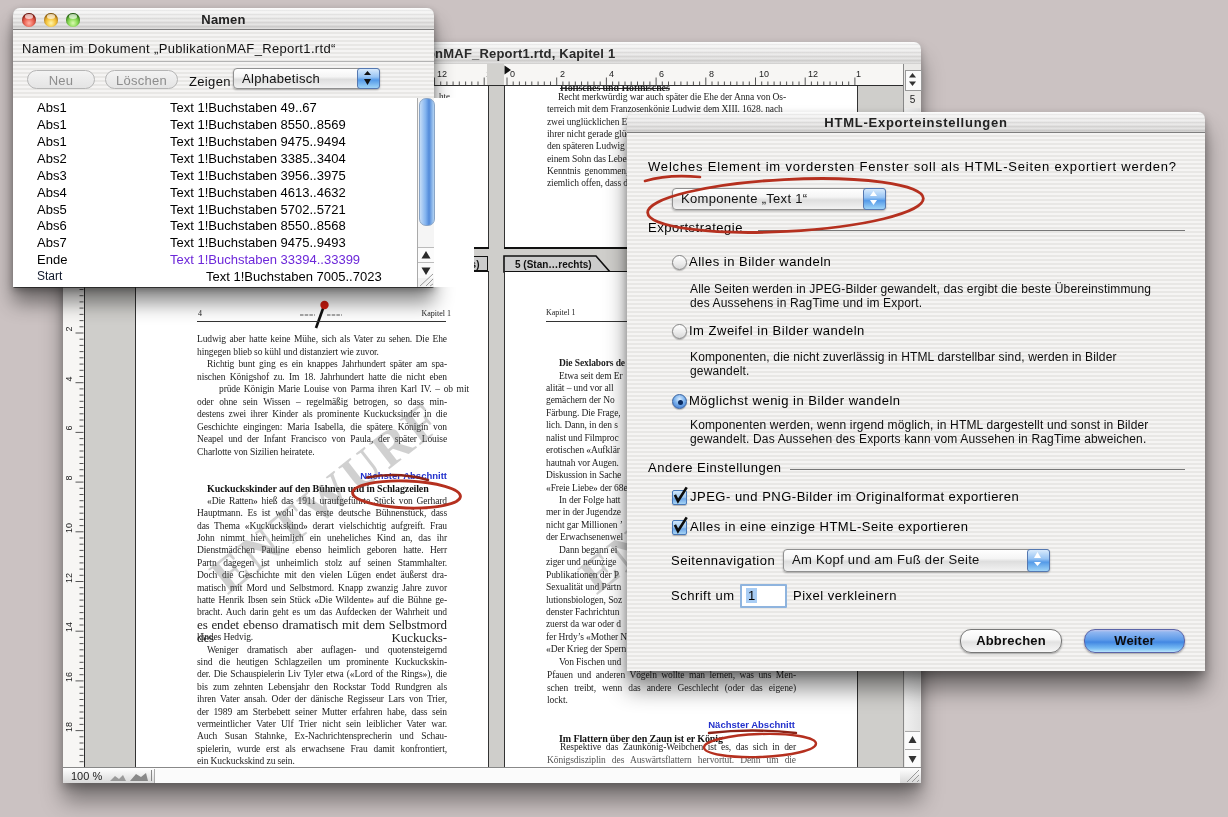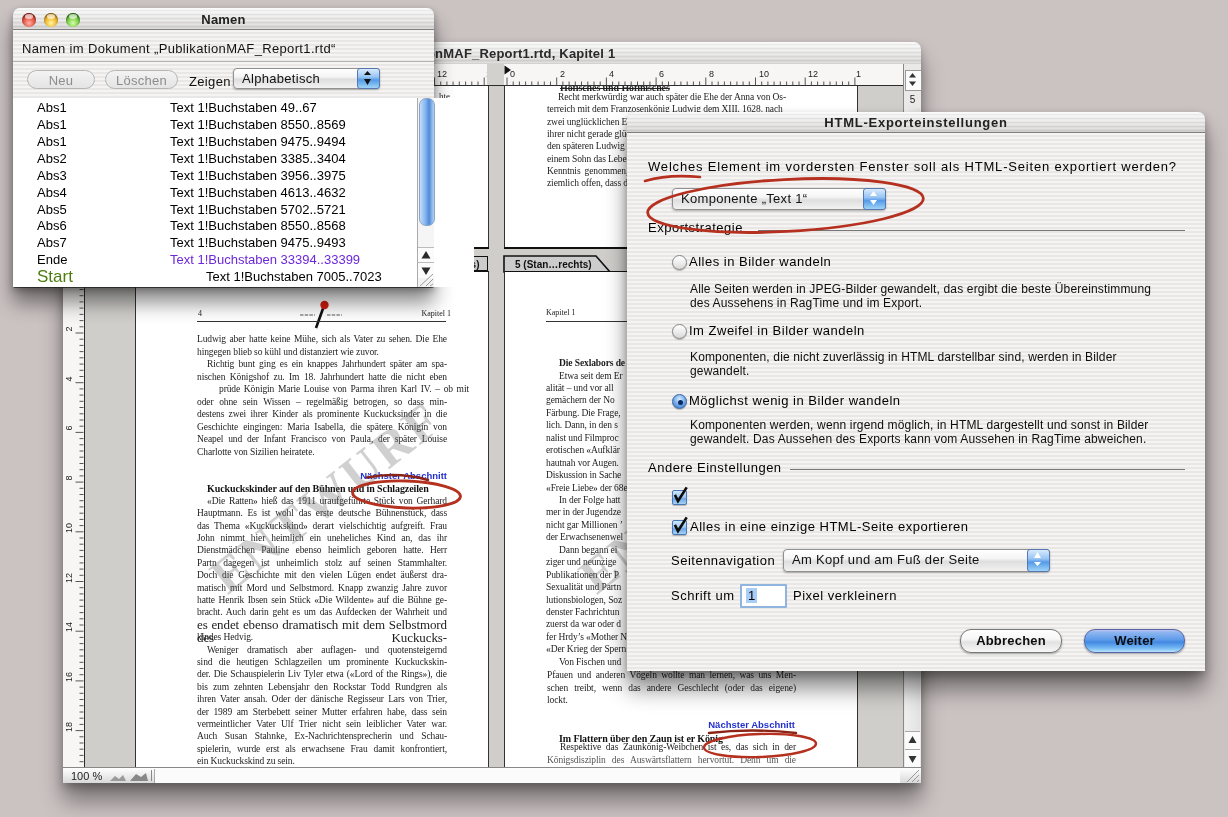--- a/index.html
+++ b/index.html
@@ -412,21 +412,21 @@
       <div class="abs" style="left:24px;top:86.6px;font-size:13px;color:#000;line-height:15px;">Abs4</div>
       <div class="abs" style="left:157px;top:86.6px;font-size:13px;color:#000;line-height:15px;">Text 1!Buchstaben 4613..4632</div>
       <div class="abs" style="left:24px;top:103.5px;font-size:13px;color:#000;line-height:15px;">Abs5</div>
       <div class="abs" style="left:157px;top:103.5px;font-size:13px;color:#000;line-height:15px;">Text 1!Buchstaben 5702..5721</div>
       <div class="abs" style="left:24px;top:120.4px;font-size:13px;color:#000;line-height:15px;">Abs6</div>
       <div class="abs" style="left:157px;top:120.4px;font-size:13px;color:#000;line-height:15px;">Text 1!Buchstaben 8550..8568</div>
       <div class="abs" style="left:24px;top:137.3px;font-size:13px;color:#000;line-height:15px;">Abs7</div>
       <div class="abs" style="left:157px;top:137.3px;font-size:13px;color:#000;line-height:15px;">Text 1!Buchstaben 9475..9493</div>
       <div class="abs" style="left:24px;top:154.3px;font-size:13px;color:#000;line-height:15px;">Ende</div>
       <div class="abs" style="left:157px;top:154.3px;font-size:13px;color:#6d28d9;line-height:15px;">Text 1!Buchstaben 33394..33399</div>
-      <div class="abs" style="left:24px;top:171.2px;font-size:17px;color:#4d7c0f;line-height:15px;">Start</div>
+      <div class="abs" style="left:24px;top:171.2px;font-size:12px;color:#0f172a;line-height:15px;">Start</div>
       <div class="abs" style="left:157px;top:171.2px;font-size:13px;color:#000;line-height:15px;margin-left:36px;">Text 1!Buchstaben 7005..7023</div>
     </div>
   <div class="abs" style="left:404px;top:90px;width:17px;height:189px;background:#f5f5f5;border-left:1px solid #aaa;box-sizing:border-box;">
 <div class="abs" style="left:1px;top:0px;width:14px;height:126px;border-radius:7px;background:linear-gradient(90deg,#c4dcf7,#82b3ef 40%,#5189d9 65%,#b3d4f4);border:1px solid #8aa5c6;"></div>
 <div class="abs" style="left:0;top:149px;width:16px;height:1px;background:#bbb;"></div>
 <div class="abs" style="left:0;top:150px;width:16px;height:14px;background:#fbfbfb;">
         <svg width="16" height="14">
           <path d="M8 3 L12.5 10.5 L3.5 10.5 Z" fill="#2a2a2a"></path>
         </svg>
       </div>
@@ -480,20 +480,21 @@
   <div class="abs" style="left:45px;top:378px;width:13px;height:13px;border-radius:2px;border:1px solid #4878b8;background:linear-gradient(180deg,#cfe6fa,#9fc8f2 48%,#6ea6e6 60%,#a6d4f5);box-shadow:0 1px 1px rgba(0,0,0,.25);">
 <svg class="abs" style="left:-1px;top:-6px;" width="18" height="20" viewBox="0 0 18 20">
         <path d="M3.5 11 L6 16 L14 3.5" fill="none" stroke="#0d0d0d" stroke-width="2.6" stroke-linecap="square" stroke-linejoin="miter"></path>
       </svg>
     </div>
     <div class="abs" style="left:45px;top:408px;width:13px;height:13px;border-radius:2px;border:1px solid #4878b8;background:linear-gradient(180deg,#cfe6fa,#9fc8f2 48%,#6ea6e6 60%,#a6d4f5);box-shadow:0 1px 1px rgba(0,0,0,.25);">
 <svg class="abs" style="left:-1px;top:-6px;" width="18" height="20" viewBox="0 0 18 20">
         <path d="M3.5 11 L6 16 L14 3.5" fill="none" stroke="#0d0d0d" stroke-width="2.6" stroke-linecap="square" stroke-linejoin="miter"></path>
       </svg>
     </div>
+  <div class="abs lbl13" style="left:63px;top:377px;">JPEG- und PNG-Bilder im Originalformat exportieren</div>
   <div class="abs lbl13" style="left:63px;top:407px;">Alles in eine einzige HTML-Seite exportieren</div>
   <div class="abs lbl13" style="left:44px;top:441px;">Seitennavigation</div>
   <div class="abs" style="left:156px;top:437px;">
       <div class="abs" style="left:0;top:0;width:265px;height:21px;border-radius:4px;border:1px solid #909090;background:linear-gradient(180deg,#ffffff,#f5f5f5 40%,#dedede 55%,#f2f2f2);box-shadow:0 1px 2px rgba(0,0,0,.3);">
 <div class="abs" style="left:8px;top:2px;font-size:13px;letter-spacing:.3px;color:#111;white-space:nowrap;line-height:16px;">Am Kopf und am Fuß der Seite</div>
 <div class="abs" style="right:-1px;top:-1px;width:21px;height:21px;border-radius:3px;background:linear-gradient(180deg,#d8eafc,#97c4f4 42%,#549ae8 58%,#9fd4f7);border:1px solid #5578b0;">
 <svg width="19" height="19" viewBox="0 0 19 19">
             <path d="M9.5 2 L13 8 L6 8 Z" fill="#ffffff"></path>
             <path d="M9.5 16 L6 12 L13 12 Z" fill="#ffffff"></path>
           </svg>

